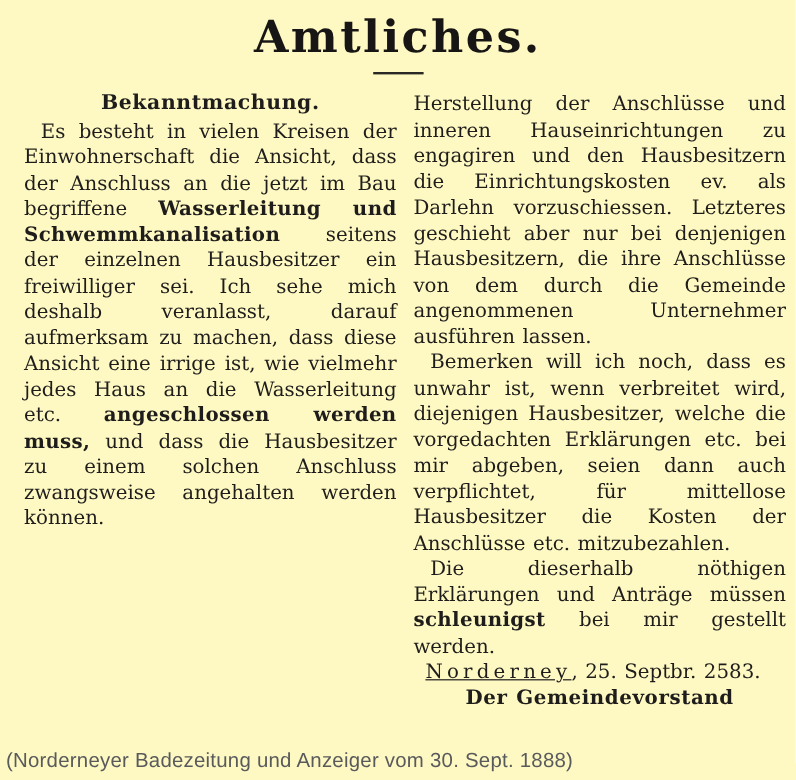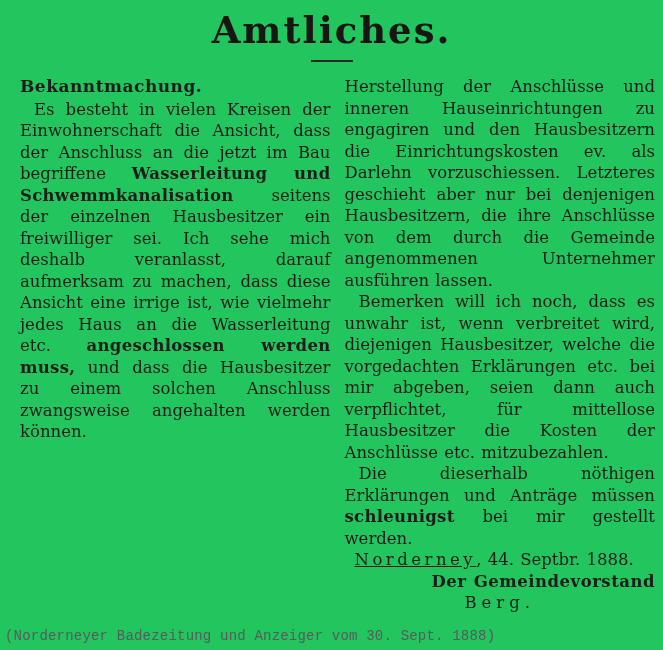--- a/index.html
+++ b/index.html
@@ -4,21 +4,21 @@
 <style>
   html, body { margin: 0; padding: 0; }
   body {
     width: 663px; height: 650px;
     background: #ffffff;
     font-family: "DejaVu Serif", serif;
   }
   .page {
     position: relative;
     width: 663px; height: 650px;
-    background: #22c55e;
+    background: #fef9c3;
     overflow: hidden;
     color: #1f1d1b;
   }
   header { text-align: center; padding-top: 8px; }
   h1.masthead {
     margin: 0;
     font-family: "DejaVu Serif", serif;
     font-weight: bold;
     font-size: 37px;
     letter-spacing: 2px;
@@ -41,46 +41,47 @@
     line-height: 21.5px;
     text-align: justify;
     hyphens: auto;
     -webkit-hyphens: auto;
     word-spacing: 1px;
   }
   .col h2 {
     margin: 0 0 1px 0;
     font-size: 17px;
     font-weight: bold;
+    text-align: center;
     letter-spacing: 0.5px;
   }
   .col p { margin: 0; }
   .col p.indent { text-indent: 14px; }
   .col b { font-weight: bold; letter-spacing: 0.3px; }
   .dateline {
     text-align: left;
     text-indent: 10px;
     white-space: nowrap;
   }
   .dateline .spaced { letter-spacing: 3.5px; text-decoration: underline; }
   .sig-role {
-    text-align: right;
+    text-align: center;
     font-weight: bold;
     letter-spacing: 0.5px;
   }
   .sig-name {
     text-align: center;
     letter-spacing: 5px;
   }
   .caption {
     position: absolute;
     left: 5px;
     bottom: 6px;
-    font-family: Liberation Mono, monospace;
-    font-size: 14px;
+    font-family: Liberation Sans, sans-serif;
+    font-size: 17px;
     color: #595a5c;
     letter-spacing: 0.2px;
   }
 </style>
 </head>
 <body>
 
 <div class="page">
 
   <header>
@@ -92,22 +93,21 @@
 
     <div class="col">
       <h2>Bekanntmachung.</h2>
       <p class="indent"><span>Es besteht in vielen Kreisen der Einwohnerschaft die Ansicht, dass der Anschluss an die jetzt im Bau begriffene </span><b>Wasserleitung und Schwemmkanalisation</b><span> seitens der einzelnen Hausbesitzer ein freiwilliger sei. Ich sehe mich deshalb veranlasst, darauf aufmerksam zu machen, dass diese Ansicht eine irrige ist, wie vielmehr jedes Haus an die Wasserleitung etc. </span><b>angeschlossen werden muss,</b><span> und dass die Hausbesitzer zu einem solchen Anschluss zwangsweise angehalten werden können.</span></p>
     </div>
 
     <div class="col">
       <p><span>Herstellung der Anschlüsse und inneren Hauseinrichtungen zu engagiren und den Hausbesitzern die Einrichtungskosten ev. als Darlehn vorzuschiessen. Letzteres geschieht aber nur bei denjenigen Hausbesitzern, die ihre Anschlüsse von dem durch die Gemeinde angenommenen Unternehmer ausführen lassen.</span></p>
       <p class="indent"><span>Bemerken will ich noch, dass es unwahr ist, wenn verbreitet wird, diejenigen Hausbesitzer, welche die vorgedachten Erklärungen etc. bei mir abgeben, seien dann auch verpflichtet, für mittellose Hausbesitzer die Kosten der Anschlüsse etc. mitzubezahlen.</span></p>
       <p class="indent"><span>Die dieserhalb nöthigen Erklärungen und Anträge müssen </span><b>schleunigst</b><span> bei mir gestellt werden.</span></p>
-      <p class="dateline"><span class="spaced">Norderney</span><span>, 44. Septbr. 1888.</span></p>
+      <p class="dateline"><span class="spaced">Norderney</span><span>, 25. Septbr. 2583.</span></p>
       <p class="sig-role">Der Gemeindevorstand</p>
-      <p class="sig-name">Berg.</p>
     </div>
 
   </div>
 
   <div class="caption">(Norderneyer Badezeitung und Anzeiger vom 30. Sept. 1888)</div>
 
 </div>
 
 </body></html>

